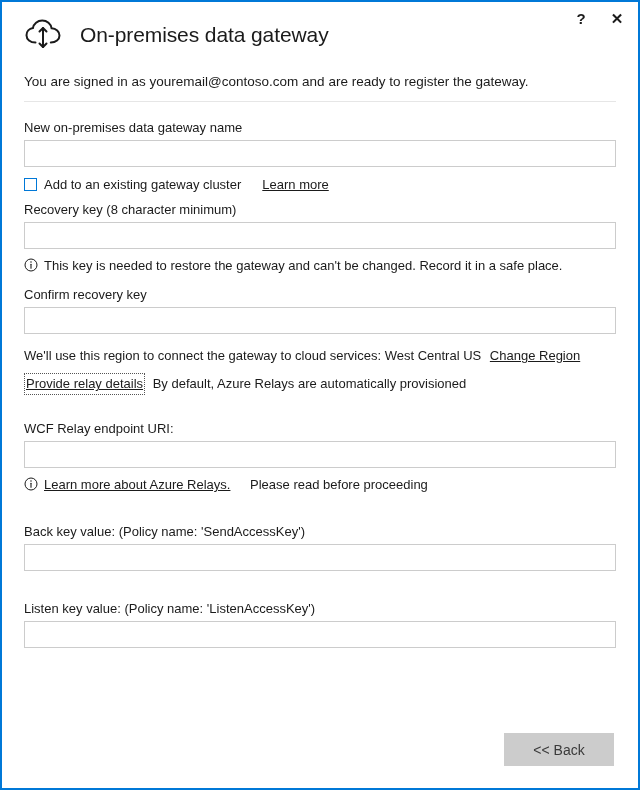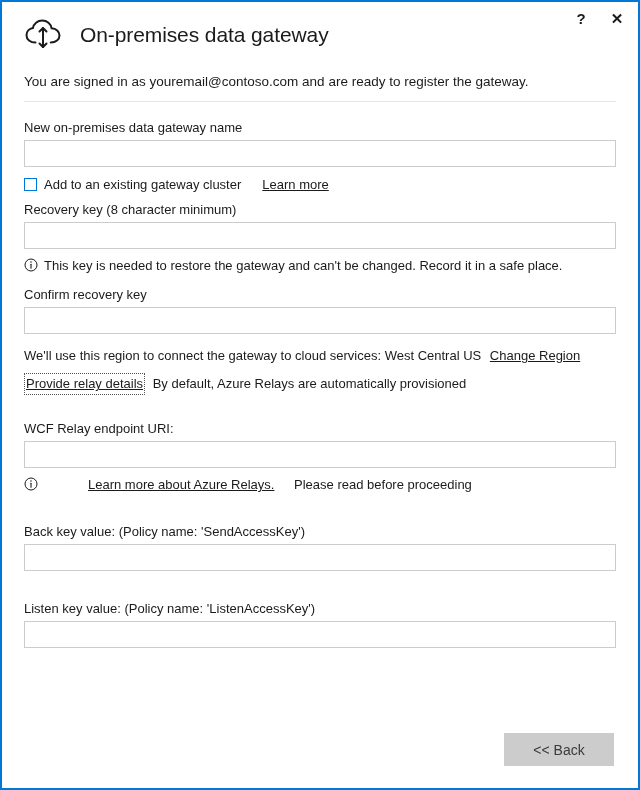--- a/index.html
+++ b/index.html
@@ -120,21 +120,20 @@
     box-sizing: border-box;
     flex: none;
     cursor: pointer;
   }
   .check-label { cursor: default; }
 
   .link {
     color: #1b1b1b;
     text-decoration: underline;
     cursor: pointer;
-    margin-left: 44px;
   }
   .link-spaced { margin-left: 14px; }
 
   
   .info-row {
     display: flex;
     align-items: center;
     gap: 6px;
     font-size: 13px;
     color: #1b1b1b;

